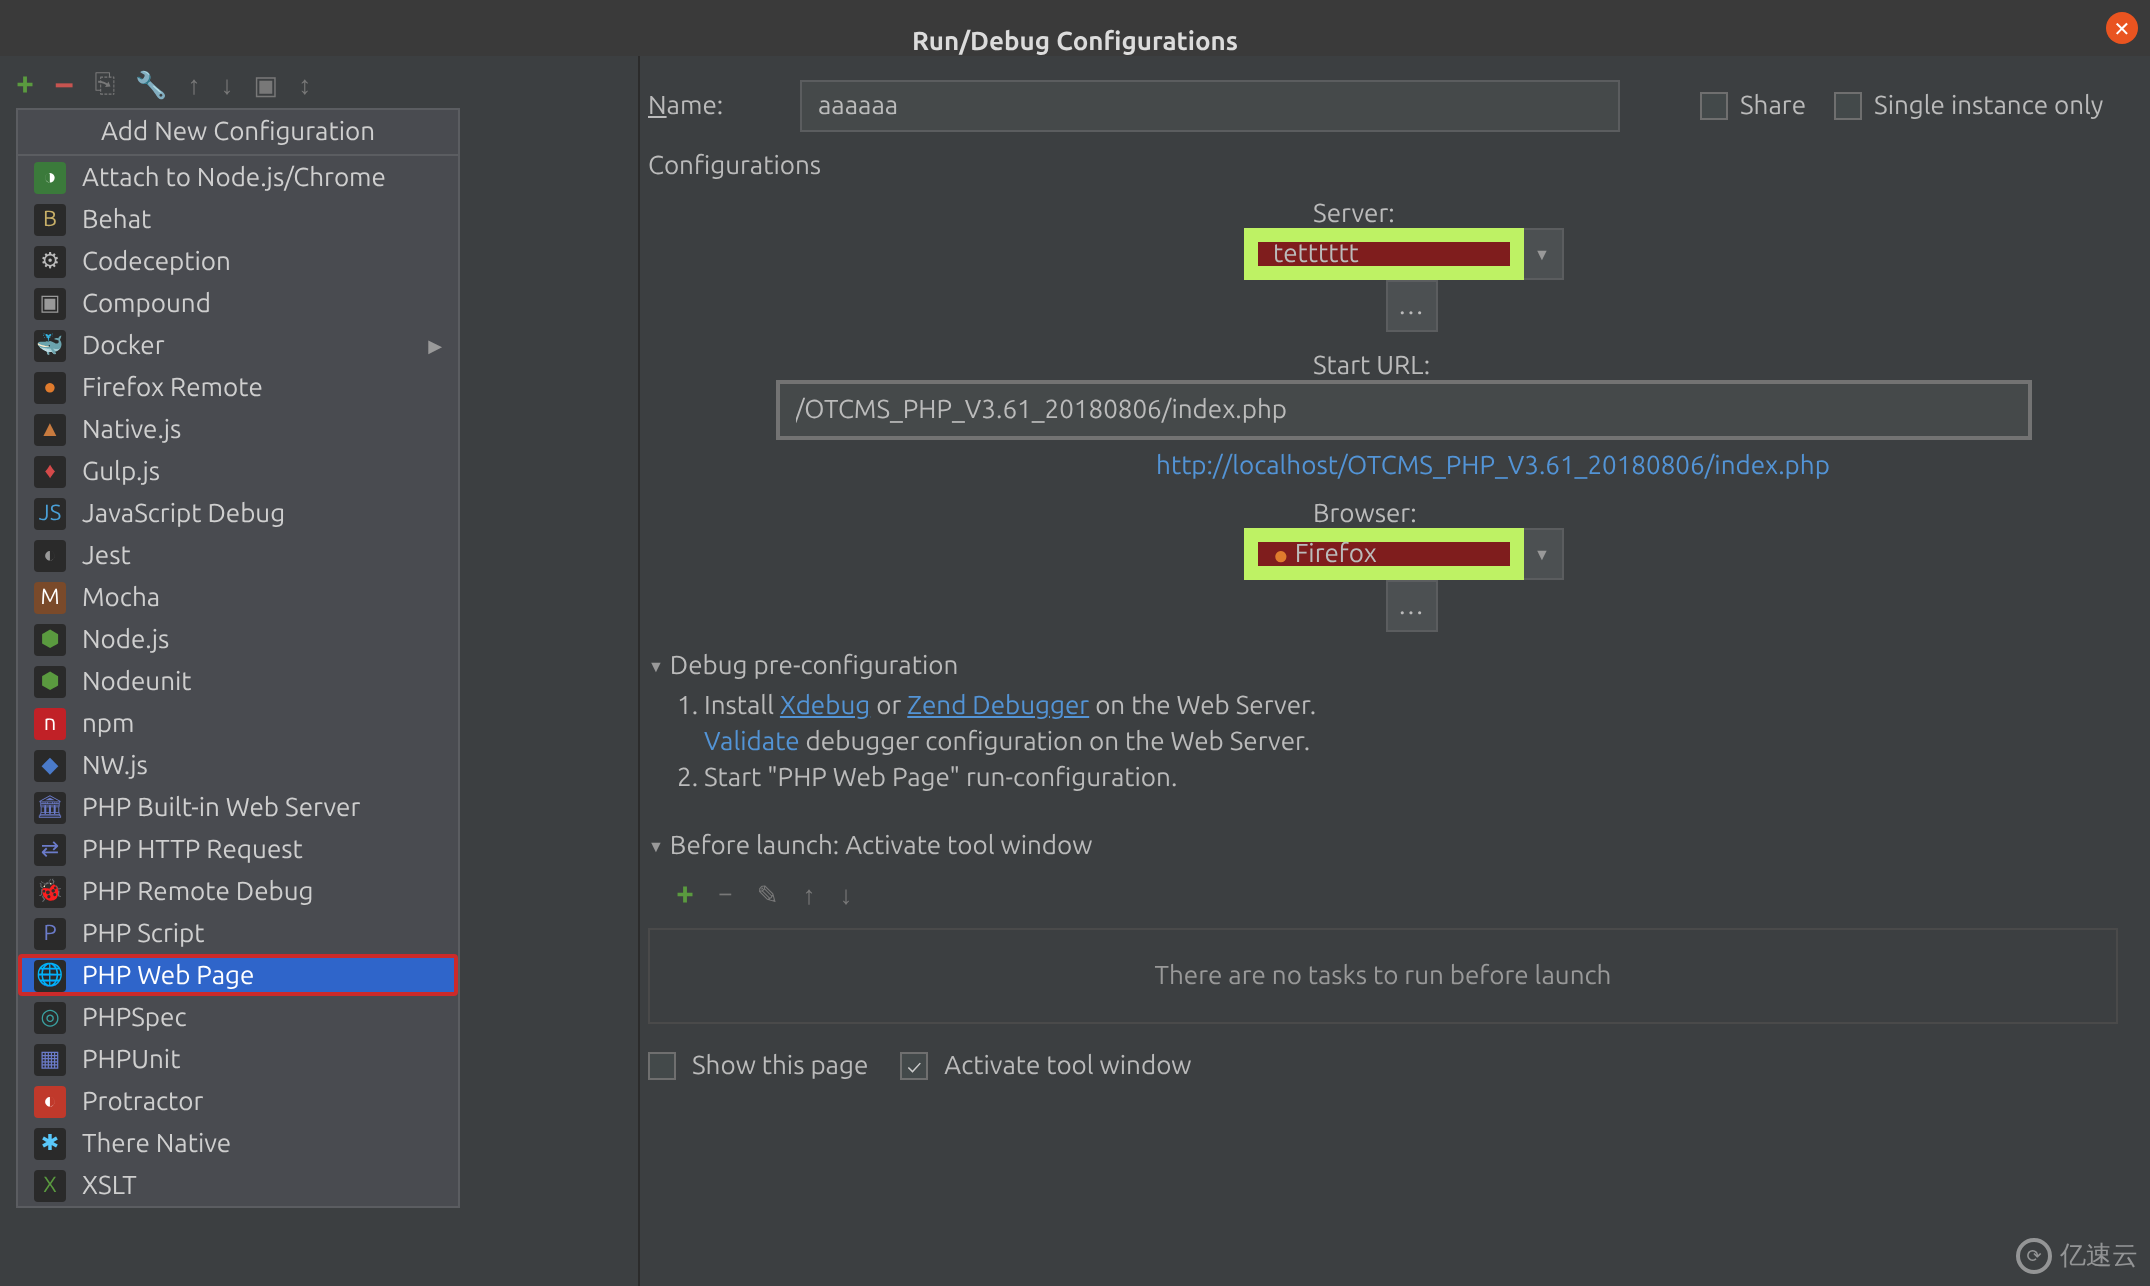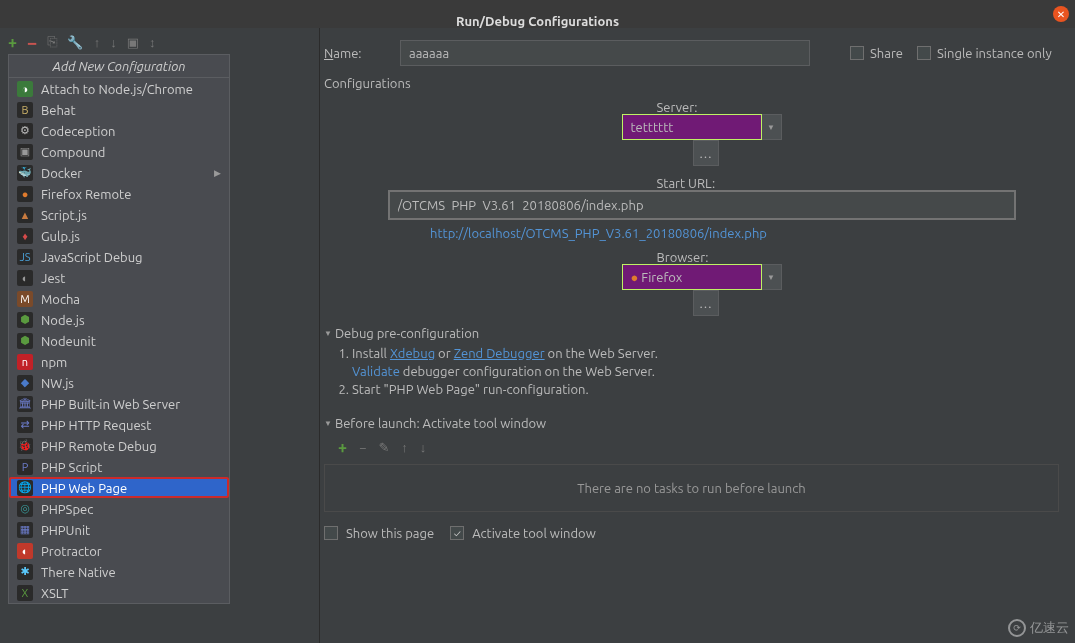--- a/index.html
+++ b/index.html
@@ -13,21 +13,21 @@
 .content { display: flex; height: 615px; }
 
 
 .left { width: 320px; background: #3c3f41; border-right: 1px solid #2b2b2b; display: flex; flex-direction: column; }
 .toolbar-row { display: flex; align-items: center; gap: 10px; padding: 4px 8px; height: 28px; }
 .tb-add { color: #5a9a3f; font-size: 16px; font-weight: bold; cursor: pointer; }
 .tb-minus { color: #c75450; font-size: 18px; font-weight: bold; cursor: pointer; }
 .tb-ic { color: #787878; font-size: 13px; }
 
 .popup { background: #494b50; border: 1px solid #5b5d61; width: 222px; margin-left: 8px; margin-top: -2px; display: flex; flex-direction: column; }
-.popup-title { background: #494b50; color: #cfcfcf; text-align: center; padding: 4px 0; font-weight: normal; border-bottom: 1px solid #5b5d61; font-style: italic; }
+.popup-title { background: #494b50; color: #cfcfcf; text-align: center; padding: 4px 0; font-weight: normal; border-bottom: 1px solid #5b5d61; }
 .popup-item { display: flex; align-items: center; gap: 8px; padding: 2px 8px; height: 21px; color: #cfcfcf; cursor: pointer; }
 .popup-item.selected { background: #2f65ca; color: #ffffff; border: 2px solid #cc2a2a; border-radius: 2px; padding: 0 6px; }
 .popup-item .chev { margin-left: auto; color: #9a9a9a; font-size: 9px; }
 .ic { width: 16px; height: 16px; display: inline-flex; align-items: center; justify-content: center; font-size: 11px; border-radius: 2px; flex-shrink: 0; }
 
 
 .right { flex: 1; background: #3c3f41; padding: 12px 12px 12px 0; position: relative; }
 .row { display: flex; align-items: center; margin-bottom: 10px; }
 .lbl { width: 80px; text-align: left; padding-left: 4px; }
 .lbl .u { text-decoration: underline; }
@@ -35,27 +35,27 @@
 .name-in { width: 410px; }
 
 .cb-wrap { display: flex; align-items: center; gap: 6px; margin-left: 40px; }
 .cb { width: 14px; height: 14px; border: 1px solid #6f6f6f; background: #43494a; }
 
 .section-title { color: #bbb; margin: 6px 0 10px 4px; }
 
 .form-row { display: flex; align-items: center; margin-bottom: 10px; padding-left: 20px; flex-direction: column; }
 .form-lbl { width: 90px; }
 .combo { display: flex; }
-.combo .ctext { background: #701a75; border: 1px solid #bef264; color: #bbb; padding: 4px 8px; width: 140px; height: 26px; display: flex; align-items: center; }
+.combo .ctext { background: #7f1d1d; border: 7px solid #bef264; color: #bbb; padding: 4px 8px; width: 140px; height: 26px; display: flex; align-items: center; }
 .combo .carrow { background: #4c5052; border: 1px solid #5b5d5f; border-left: none; width: 20px; height: 26px; display: flex; align-items: center; justify-content: center; font-size: 8px; color: #999; cursor: pointer; }
 .btn-dots { background: #4c5052; border: 1px solid #5b5d5f; width: 26px; height: 26px; display: flex; align-items: center; justify-content: center; margin-left: 8px; cursor: pointer; color: #bbb; }
 
 .url-in { width: 624px; }
 .url-box { border: 2px solid #737373; padding: 0; }
-.url-below { padding-left: 110px; margin-top: -4px; margin-bottom: 10px; }
+.url-below { padding-left: 110px; margin-top: -4px; margin-bottom: 10px; text-align: center; }
 .link { color: #5394d6; text-decoration: underline; }
 .link2 { color: #5394d6; }
 
 .exp-sec { margin: 8px 0 4px 4px; display: flex; align-items: center; gap: 3px; }
 .exp-tri { font-size: 8px; color: #999; }
 ol.steps { margin: 2px 0 8px 32px; color: #bbb; }
 ol.steps li { padding: 2px 0; }
 
 .bl-tools { display: flex; align-items: center; gap: 12px; padding: 4px 0 4px 18px; }
 .noop { background: #3c3f41; border: 1px solid #4a4a4a; height: 48px; margin: 4px 4px 4px 4px; display: flex; align-items: center; justify-content: center; color: #999; }
@@ -112,21 +112,21 @@
             <span class="ic" style="background: rgb(42, 42, 42); color: rgb(74, 160, 216);">🐳</span>
             <span>Docker</span>
             <span class="chev">▶</span>
           </div>
           <div class="popup-item">
             <span class="ic" style="background: rgb(42, 42, 42); color: rgb(224, 123, 45);">●</span>
             <span>Firefox Remote</span>
           </div>
           <div class="popup-item">
             <span class="ic" style="background: rgb(42, 42, 42); color: rgb(201, 123, 63);">▲</span>
-            <span>Script.js</span>
+            <span>Native.js</span>
           </div>
           <div class="popup-item">
             <span class="ic" style="background: rgb(42, 42, 42); color: rgb(212, 74, 74);">♦</span>
             <span>Gulp.js</span>
           </div>
           <div class="popup-item">
             <span class="ic" style="background: rgb(42, 42, 42); color: rgb(74, 160, 216);">JS</span>
             <span>JavaScript Debug</span>
           </div>
           <div class="popup-item">

